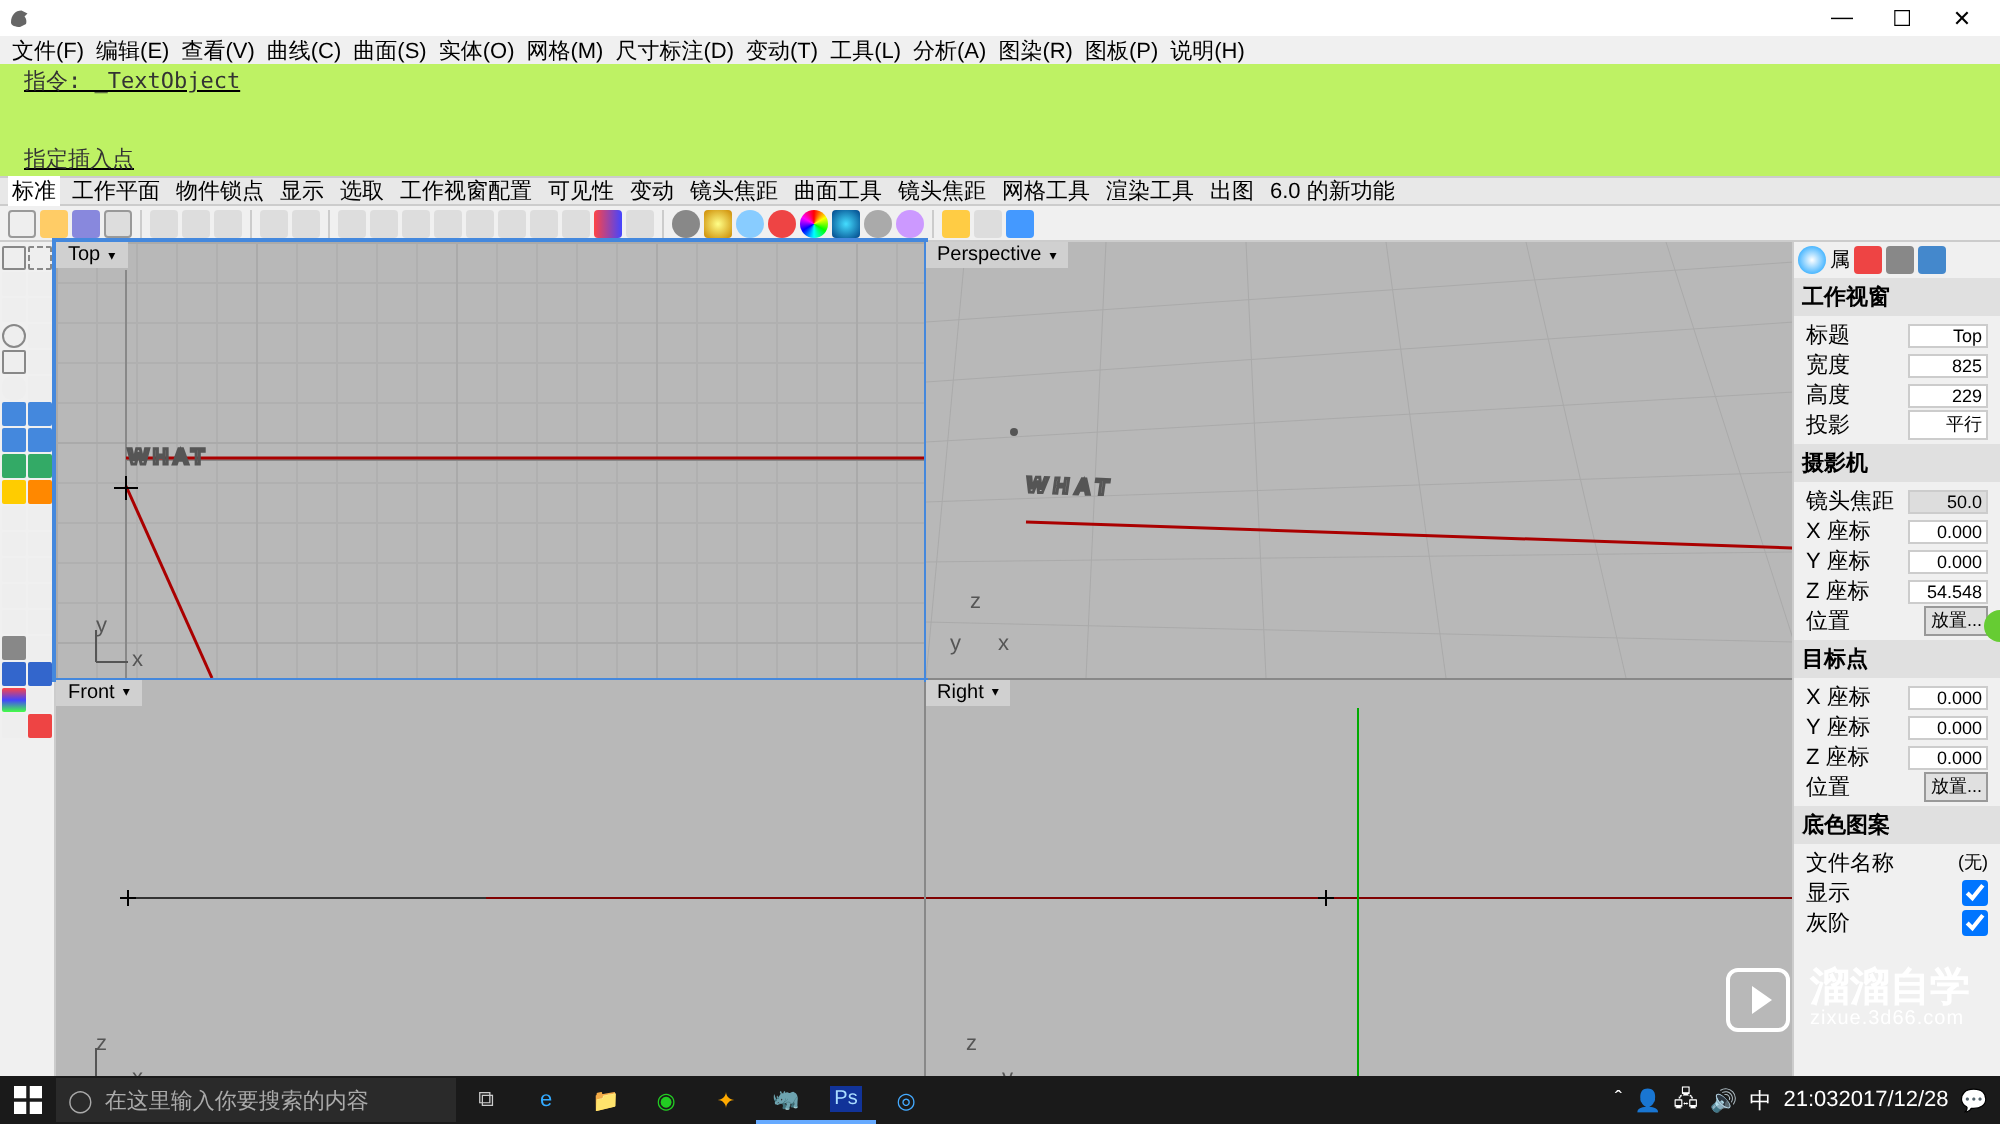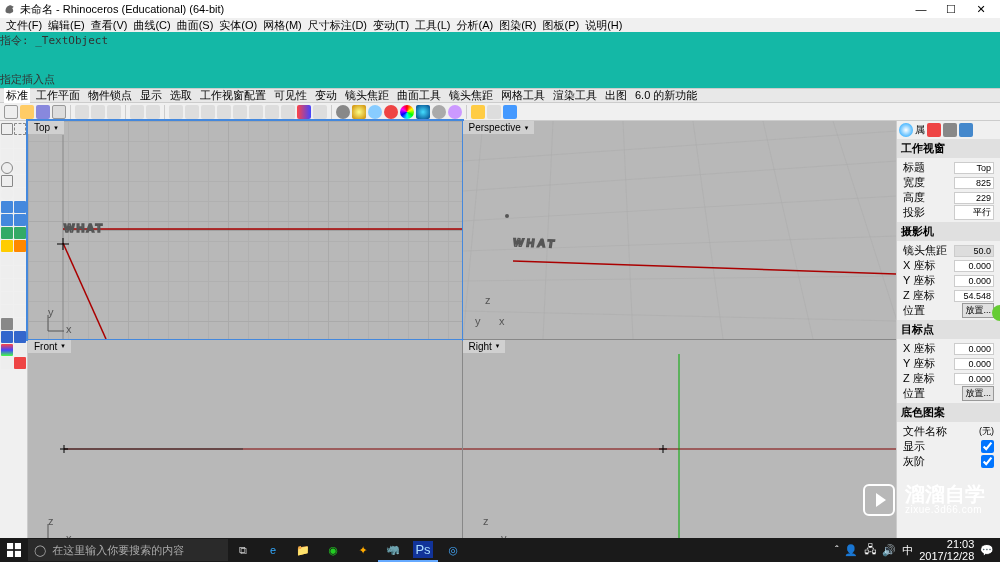--- a/index.html
+++ b/index.html
@@ -7,21 +7,21 @@
 
 .titlebar { height: 18px; background: #fff; display: flex; align-items: center; padding: 0 4px; }
 .titlebar .icon { width: 12px; height: 12px; margin-right: 4px; }
 .titlebar .spacer { flex: 1; }
 .window-controls { display: flex; }
 .window-controls span { width: 30px; text-align: center; cursor: pointer; }
 
 .menubar { height: 14px; background: #f0f0f0; display: flex; align-items: center; padding: 0 4px; gap: 2px; font-size: 10px; }
 .menubar span { cursor: pointer; padding: 0 2px; }
 
-.command-area { background: #14b8a6; padding: 1px 0; border-bottom: 1px solid #ccc; font-size: 10px; }
+.command-area { background: #bef264; padding: 1px 12px; border-bottom: 1px solid #ccc; font-size: 10px; text-decoration: underline; }
 .command-line1 { color: #333; font-family: monospace; }
 .command-line2 { color: #333; font-family: monospace; margin-top: 24px; }
 
 .tabbar { height: 14px; background: #e8e8e8; display: flex; align-items: center; padding: 0 4px; gap: 4px; border-bottom: 1px solid #ccc; font-size: 10px;}
 .tabbar span { cursor: pointer; padding: 0 2px; }
 .tabbar span.active { background: #fff; }
 
 .toolbar { height: 18px; background: #f0f0f0; display: flex; align-items: center; padding: 0 4px; gap: 2px; border-bottom: 1px solid #ccc; }
 .toolbar .ico { width: 14px; height: 14px; border-radius: 2px; cursor: pointer; }
 .toolbar .sep { width: 1px; height: 14px; background: #ccc; margin: 0 2px; }
@@ -76,21 +76,20 @@
 
 .green-dot{position:absolute; right:-8px; top:305px; width:16px; height:16px; border-radius:50%; background:#6c3;}
 </style>
 </head>
 <body>
 
 <div class="titlebar">
   <svg class="icon" viewBox="0 0 16 16">
       <path d="M2 11 C2 6 5 3 9 3 L13 5 L11 7 C11 7 13 9 12 12 L8 14 C5 14 2 13 2 11Z" fill="#666"></path>
     </svg>
-  <span>未命名 - Rhinoceros (Educational) (64-bit)</span>
   <div class="spacer"></div>
   <div class="window-controls">
     <span>—</span>
     <span>☐</span>
     <span>✕</span>
   </div>
 </div>
 
 <div class="menubar">
   <span>文件(F)</span>
@@ -484,34 +483,34 @@
     <div class="app">
         <span style="color:#2c2">◉</span>
       </div>
     <div class="app">
         <span style="color:#fa0">✦</span>
       </div>
     <div class="app" style="border-bottom:2px solid #6af">
         <span style="color:#ccc">🦏</span>
       </div>
     <div class="app" style="border-bottom:2px solid #6af">
-        <span style="background:#139;color:#adf;font-size:13px;padding:1px 2px">Ps</span>
+        <span style="background:#139;color:#adf;font-size:10px;padding:1px 2px">Ps</span>
       </div>
     <div class="app">
         <span style="color:#4af">◎</span>
       </div>
   </div>
   <div class="spacer"></div>
   <div class="tray">
     <span>ˆ</span>
     <span>👤</span>
     <span>🖧</span>
     <span>🔊</span>
     <span>中</span>
-    <div style="display:flex;flex-direction:column;align-items:flex-end;line-height:1.1">
+    <div style="display:flex;flex-direction:row;align-items:flex-end;line-height:1.1">
       <span>21:03</span>
       <span>2017/12/28</span>
     </div>
     <span>💬</span>
   </div>
 </div>
 
 <div class="watermark">
   <div class="play"></div>
   <div class="wm-text">

